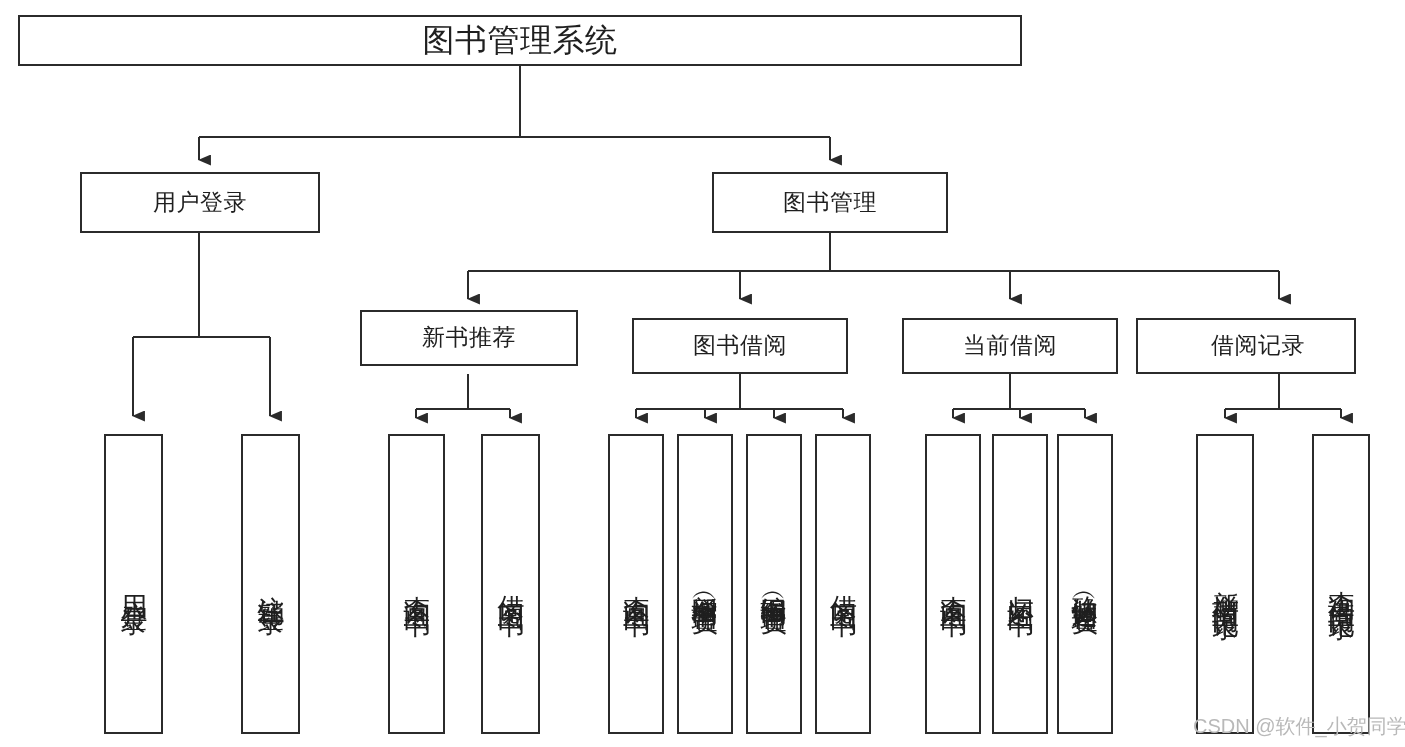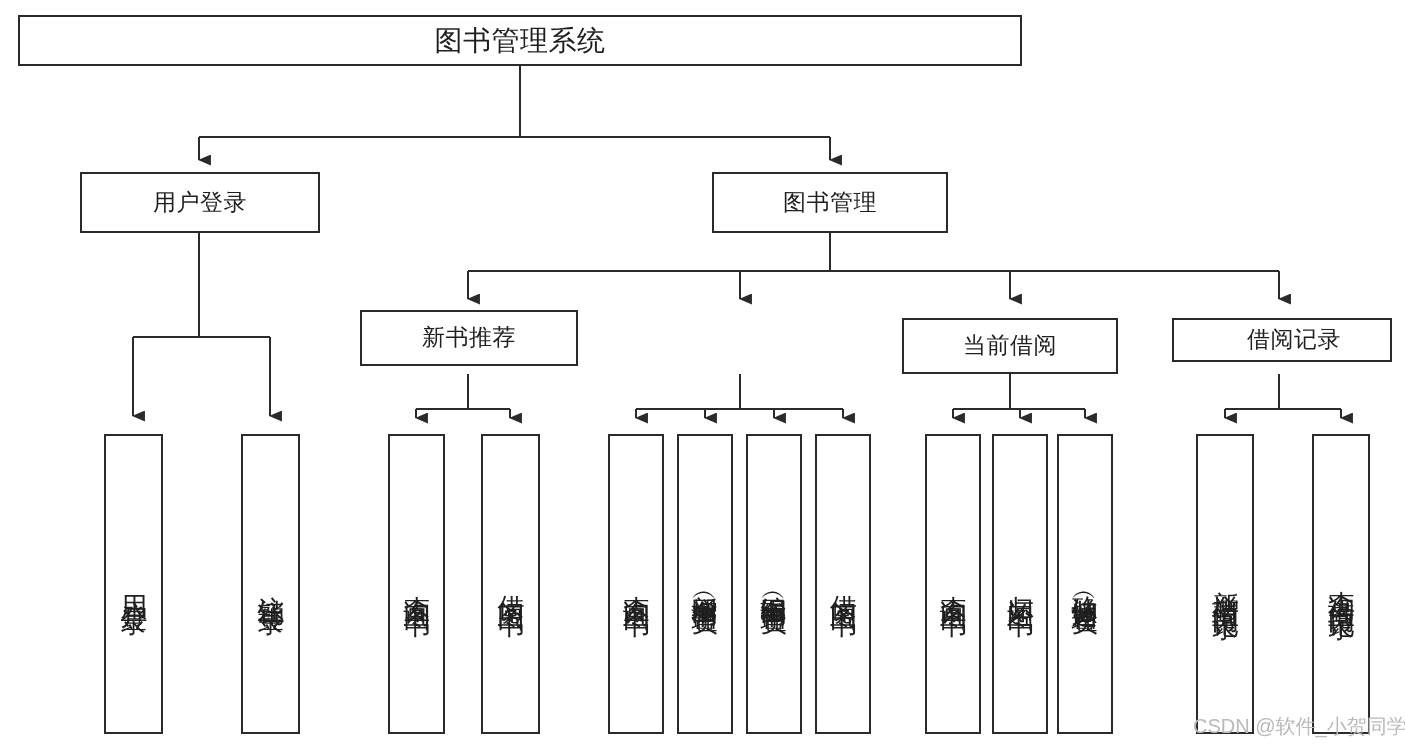--- a/index.html
+++ b/index.html
@@ -43,21 +43,21 @@
     line-height: 1.18;
     white-space: nowrap;
     color: #1f1f1f;
   }
   
   .node.horiz .label {
     font-size: 23px;
     letter-spacing: 0.5px;
   }
   .node.root .label {
-    font-size: 28px;
+    font-size: 32px;
   }
   
   .node.vert {
     align-items: center;
     justify-content: center;
     padding: 4px 0;
   }
   .node.vert .label {
     writing-mode: vertical-rl;
     text-orientation: upright;
@@ -146,26 +146,29 @@
   </div>
 
   <div class="node horiz" style="left:712px; top:172px; width:236px; height:61px;">
     <span class="label">图书管理</span>
   </div>
 
   <div class="node horiz" style="left:360px; top:310px; width:218px; height:56px;">
     <span class="label">新书推荐</span>
   </div>
 
+  <div class="node horiz" style="left:632px; top:318px; width:216px; height:56px;">
+    <span class="label">图书借阅</span>
+  </div>
 
   <div class="node horiz" style="left:902px; top:318px; width:216px; height:56px;font-family:Liberation Serif, serif;">
     <span class="label">当前借阅</span>
   </div>
 
-  <div class="node horiz" style="left:1172px; top:318px; width:220px; height:44px;padding-left:24px;">
+  <div class="node horiz" style="left:1136px; top:318px; width:220px; height:56px;padding-left:24px;">
     <span class="label">借阅记录</span>
   </div>
 
   <div class="node vert" style="left:104px; top:434px; width:59px; height:300px;">
     <span class="label">用户登录</span>
   </div>
 
   <div class="node vert" style="left:241px; top:434px; width:59px; height:300px;">
     <span class="label">注销登录</span>
   </div>

